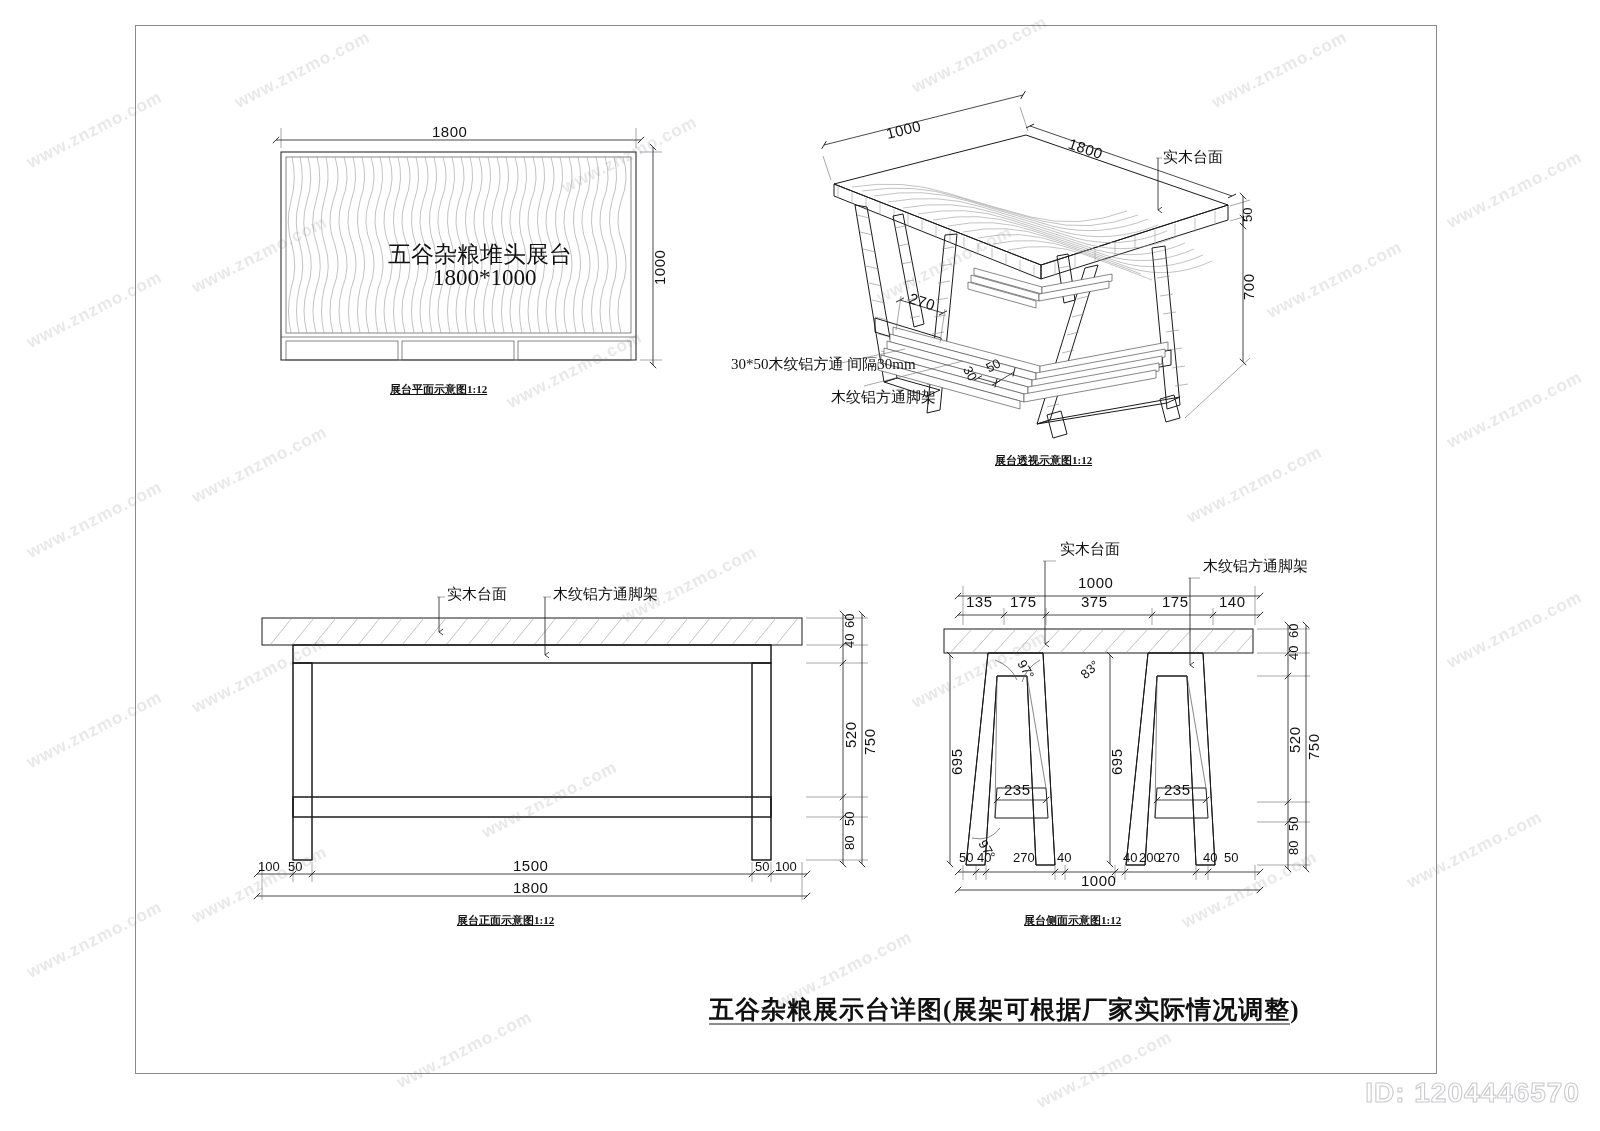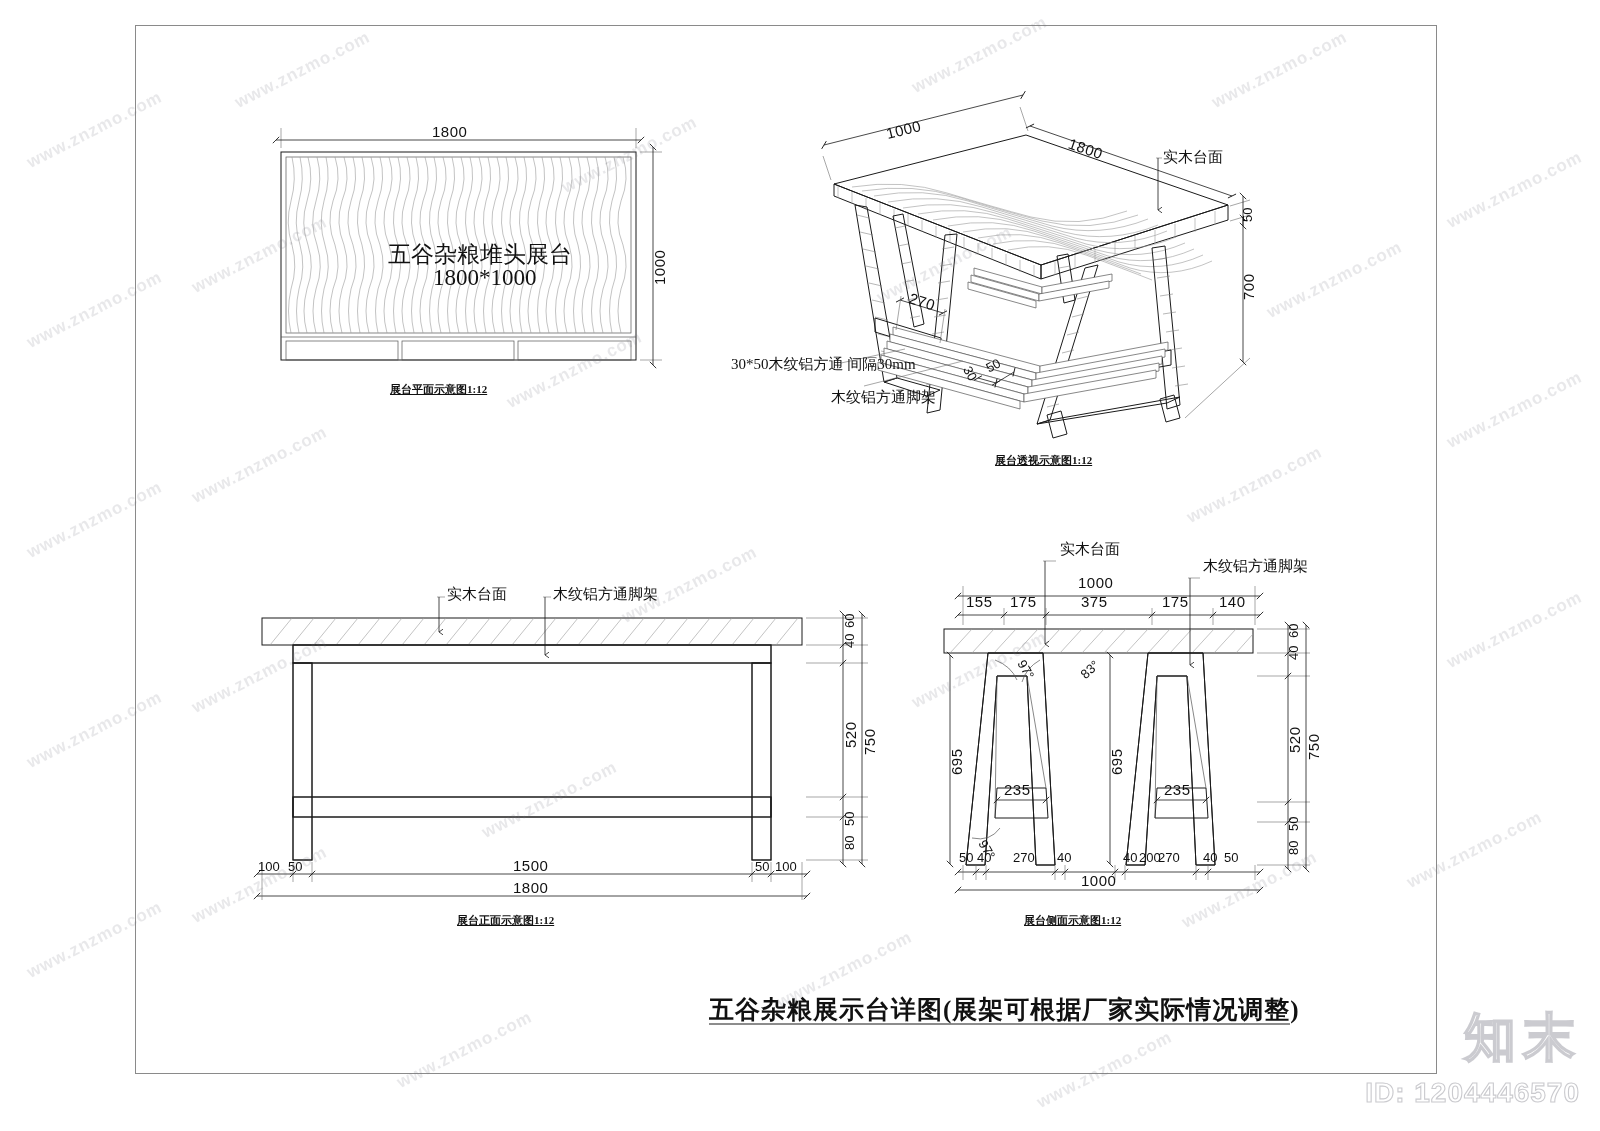--- a/index.html
+++ b/index.html
@@ -519,21 +519,21 @@
   <div class="txt num rot90" style="left:861px;top:755px;">750</div>
   <div class="txt num-s rot90" style="left:842px;top:850px;">80</div>
   <div class="txt num-s rot90" style="left:842px;top:826px;">50</div>
 
   <div class="txt cap" style="left:457px;top:913px;">展台正面示意图1:12</div>
 
   <div class="txt cn" style="left:1060px;top:540px;">实木台面</div>
   <div class="txt cn" style="left:1203px;top:557px;">木纹铝方通脚架</div>
 
   <div class="txt num" style="left:1078px;top:574px;">1000</div>
-  <div class="txt num" style="left:966px;top:593px;">155</div>
+  <div class="txt num" style="left:966px;top:593px;">135</div>
   <div class="txt num" style="left:1010px;top:593px;">175</div>
   <div class="txt num" style="left:1081px;top:593px;">375</div>
   <div class="txt num" style="left:1162px;top:593px;">175</div>
   <div class="txt num" style="left:1219px;top:593px;">140</div>
 
   <div class="txt num rot90" style="left:948px;top:775px;">695</div>
   <div class="txt num rot90" style="left:1108px;top:775px;">695</div>
   <div class="txt num" style="left:1004px;top:781px;">235</div>
   <div class="txt num" style="left:1164px;top:781px;">235</div>
 
@@ -589,16 +589,15 @@
 
   <div class="wm" style="left:1205px;top:60px;">www.znzmo.com</div>
   <div class="wm" style="left:1260px;top:270px;">www.znzmo.com</div>
   <div class="wm" style="left:1180px;top:475px;">www.znzmo.com</div>
   <div class="wm" style="left:1440px;top:180px;">www.znzmo.com</div>
   <div class="wm" style="left:1440px;top:400px;">www.znzmo.com</div>
   <div class="wm" style="left:1440px;top:620px;">www.znzmo.com</div>
   <div class="wm" style="left:1400px;top:840px;">www.znzmo.com</div>
   <div class="wm" style="left:1030px;top:1060px;">www.znzmo.com</div>
 
-  <div class="logo">知末</div>
   <div class="logoid">ID: 1204446570</div>
 
 </div>
 
 </body></html>

